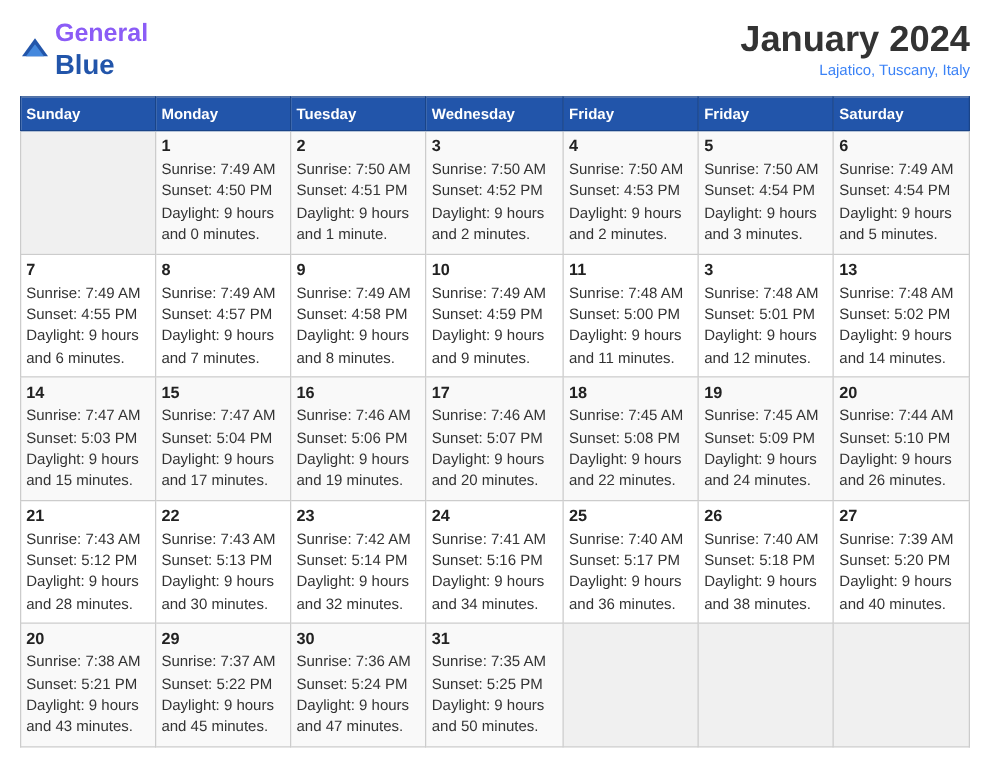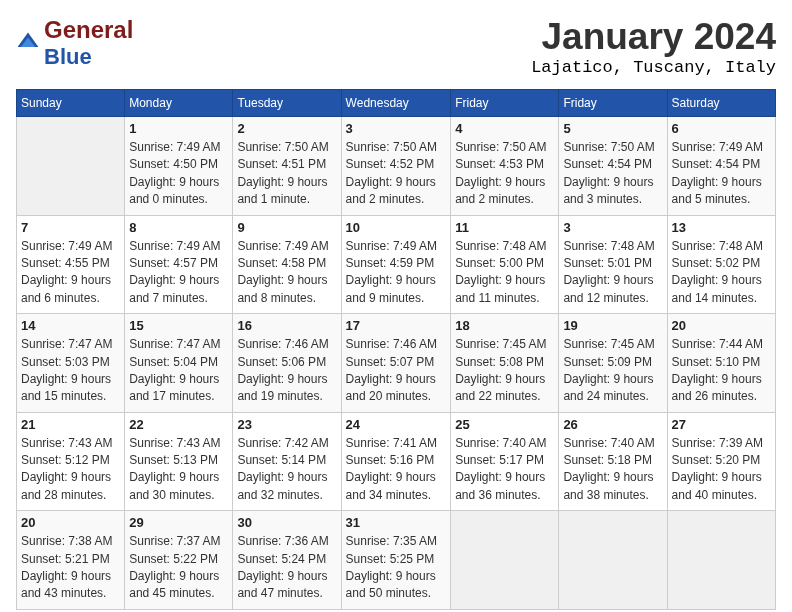--- a/index.html
+++ b/index.html
@@ -15,58 +15,57 @@
       justify-content: space-between;
       align-items: flex-start;
       margin-bottom: 12px;
     }
     .logo {
       display: flex;
       align-items: center;
       gap: 4px;
     }
     .logo-text-general {
-      font-size: 24px;
-      font-weight: bold;
-      color: #7f1d1d;
+      font-size: 20px;
+      font-weight: bold;
+      color: #8b5cf6;
     }
     .logo-text-blue {
       font-size: 22px;
       font-weight: bold;
       color: #2255aa;
     }
     .logo-icon {
       width: 24px;
       height: 24px;
     }
     .title-block {
       text-align: right;
     }
     .month-title {
-      font-size: 37px;
+      font-size: 29px;
       font-weight: bold;
       color: #333;
     }
     .location-title {
-      font-size: 17px;
-      color: #000000;
-      font-family: Liberation Mono, monospace;
+      font-size: 12px;
+      color: #3b82f6;
     }
     table {
       width: 100%;
       border-collapse: collapse;
       font-size: 11px;
     }
     thead tr th {
       background-color: #2255aa;
       color: #fff;
       padding: 6px 4px;
       text-align: left;
       font-size: 12px;
-      font-weight: normal;
+      font-weight: bold;
       border: 1px solid #1a4488;
     }
     tbody tr td {
       border: 1px solid #ccc;
       vertical-align: top;
       padding: 4px 4px 6px 4px;
       width: 113px;
       min-height: 80px;
       background: #fff;
     }

